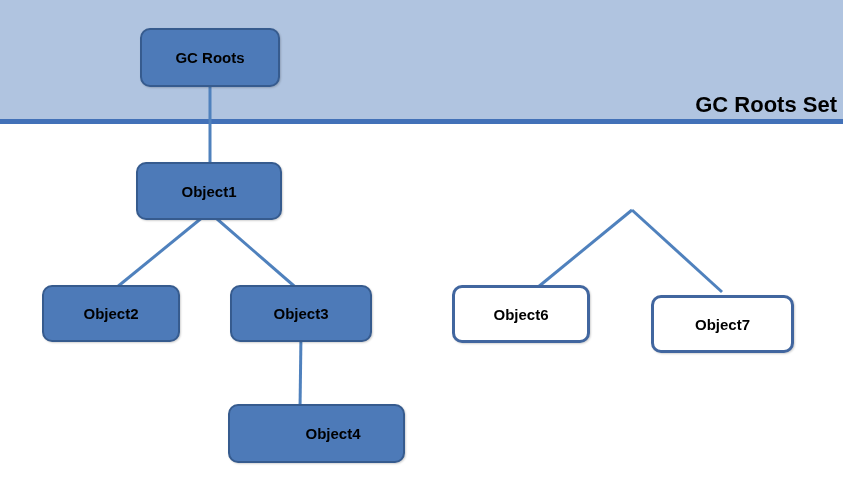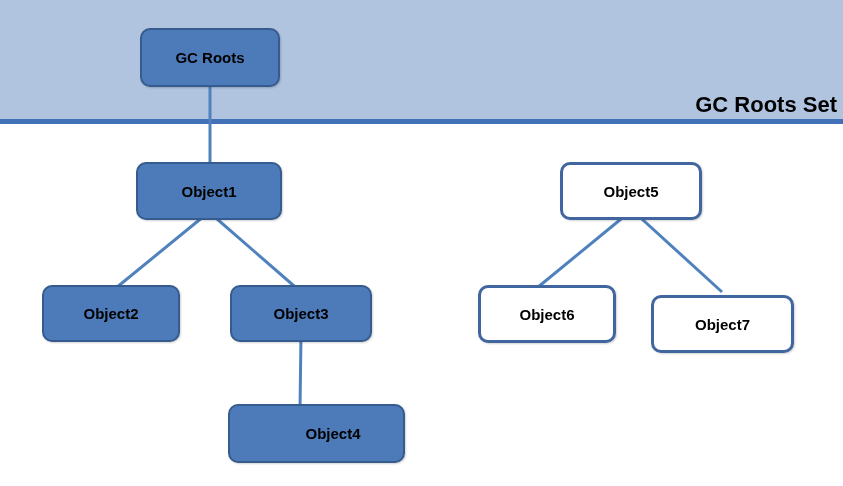--- a/index.html
+++ b/index.html
@@ -66,21 +66,21 @@
   .node.outline {
     background: #ffffff;
     border: 3px solid var(--c-outline_node_border, #41669f);
   }
   .n-gcroots  { left: 140px; top: 28px;  width: 136px; height: 55px; }
   .n-object1  { left: 136px; top: 162px; width: 142px; height: 54px; }
   .n-object2  { left: 42px;  top: 285px; width: 134px; height: 53px; }
   .n-object3  { left: 230px; top: 285px; width: 138px; height: 53px; }
   .n-object4  { left: 228px; top: 404px; width: 140px; height: 55px; padding-left: 33px; }
   .n-object5  { left: 560px; top: 162px; width: 136px; height: 52px; }
-  .n-object6  { left: 478px; top: 285px; width: 132px; height: 52px; text-align: right; }
+  .n-object6  { left: 452px; top: 285px; width: 132px; height: 52px; text-align: right; }
   .n-object7  { left: 651px; top: 295px; width: 137px; height: 52px; }
 </style>
 </head>
 <body>
 
 <div class="canvas">
 
   <div class="band"></div>
   <div class="separator"></div>
   <div class="band-label">GC Roots Set</div>
@@ -92,17 +92,16 @@
     <line x1="301" y1="334" x2="300" y2="410"></line>
     <line x1="632" y1="210" x2="532" y2="292"></line>
     <line x1="632" y1="210" x2="722" y2="292"></line>
   </svg>
 
   <div class="node filled n-gcroots">GC Roots</div>
   <div class="node filled n-object1">Object1</div>
   <div class="node filled n-object2">Object2</div>
   <div class="node filled n-object3">Object3</div>
   <div class="node filled n-object4">Object4</div>
-  <div class="node outline n-object5">Object5</div>
   <div class="node outline n-object6">Object6</div>
   <div class="node outline n-object7">Object7</div>
 
 </div>
 
 </body></html>

